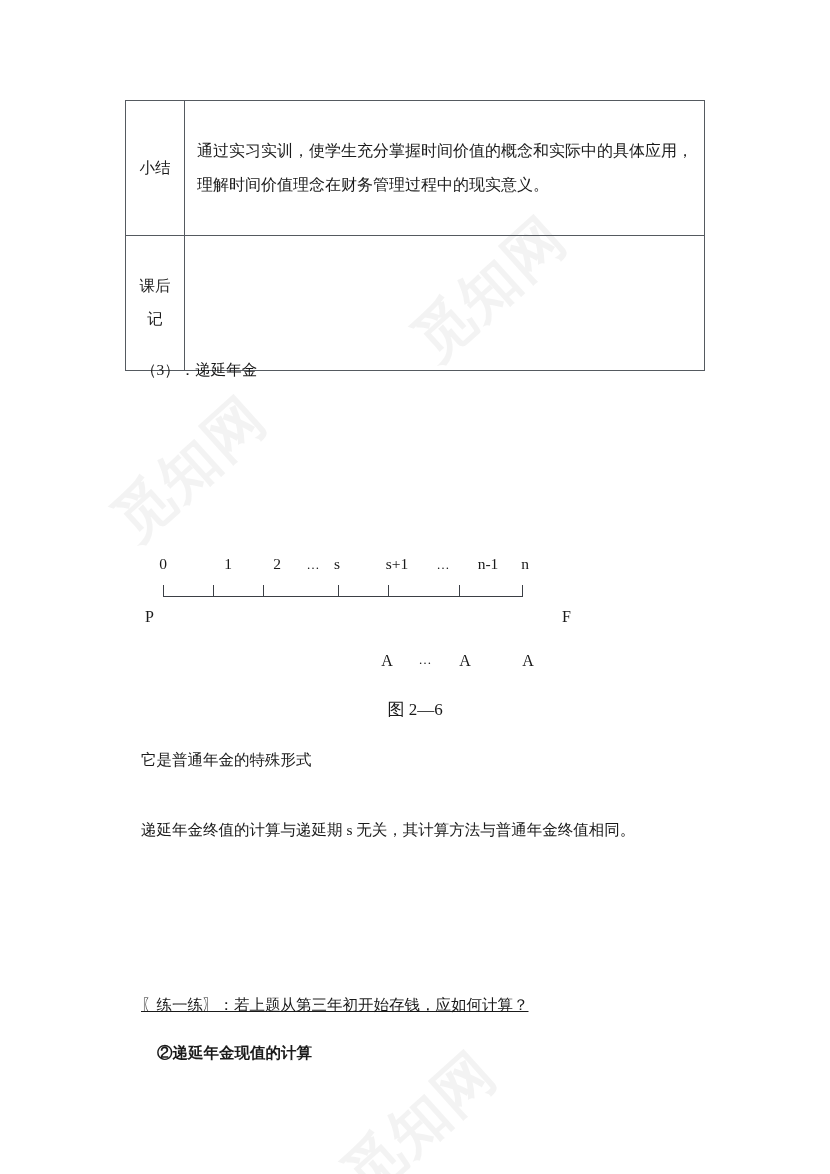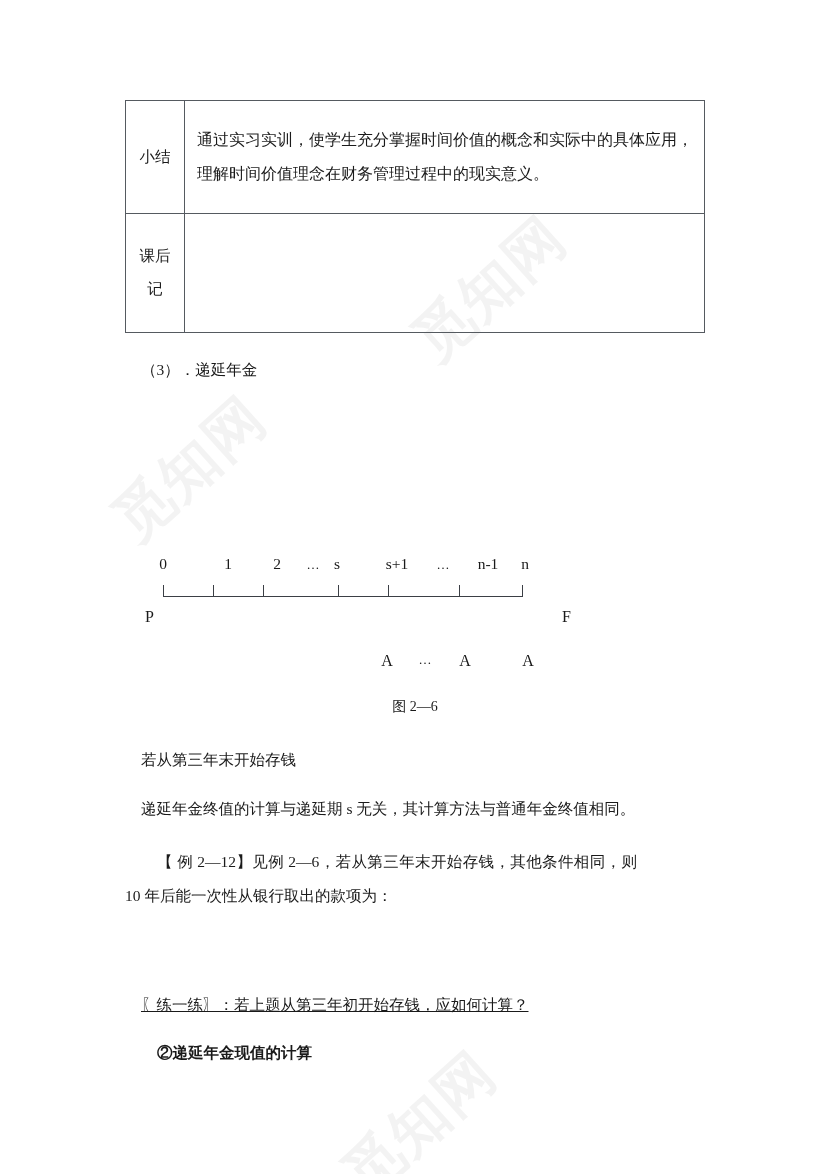--- a/index.html
+++ b/index.html
@@ -53,21 +53,21 @@
   .lesson-table td {
     border: 1px solid #555a60;
     vertical-align: middle;
     padding: 0;
   }
   .lesson-table td.label {
     width: 58px;
     text-align: center;
     font-size: 15.5px;
     line-height: 1.9;
-    padding: 7px 0;
+    padding: 18px 0;
   }
   .lesson-table td.body {
     padding: 10px 8px 10px 12px;
     font-size: 16px;
     line-height: 2.15;
     text-align: justify;
   }
   .row-summary .label { height: 98px; }
   .row-approval .label,
   .row-approval .body { height: 47px; }
@@ -142,21 +142,21 @@
     font-size: 16px;
     top: 104px;
     transform: translateX(-50%);
   }
   .fig-caption {
     position: absolute;
     left: 125px;
     top: 698px;
     width: 580px;
     text-align: center;
-    font-size: 14px;
+    font-size: 17px;
   }
 </style>
 </head>
 <body>
 
 <div class="page">
 
   <div class="wm wm-1">觅知网</div>
   <div class="wm wm-2">觅知网</div>
   <div class="wm wm-3">觅知网</div>
@@ -212,24 +212,23 @@
     <div class="pf-label" style="left:437px;">F</div>
 
     <div class="a-label" style="left:262px;">A</div>
     <div class="a-label" style="left:300px; font-size:13px;">…</div>
     <div class="a-label" style="left:340px;">A</div>
     <div class="a-label" style="left:403px;">A</div>
   </div>
 
   <div class="fig-caption">图 2—6</div>
 
-  <div class="para indent1" style="top:748px;">若从第三年末开始存钱</div>
-
-  <div class="para indent1" style="top:797px;">递延年金终值的计算与递延期 s 无关，其计算方法与普通年金终值相同。</div>
-
-  <div class="para just indent2" style="top:845px; line-height:2.2;">【 例 2—12】见例 2—6，若从第三年末开始存钱，其他条件相同，则 10 年后能一次性从银行取出的款项为：</div>
+  <div class="para indent1" style="top:748px;">它是普通年金的特殊形式</div>
+
+  <div class="para indent1" style="top:818px;">递延年金终值的计算与递延期 s 无关，其计算方法与普通年金终值相同。</div>
+
 
 
   <div class="para indent1" style="top:993px;text-decoration:underline;">〖练一练〗：若上题从第三年初开始存钱，应如何计算？</div>
 
   <div class="para indent2" style="top:1041px;font-weight:bold;">②递延年金现值的计算</div>
 
 </div>
 
 </body></html>

